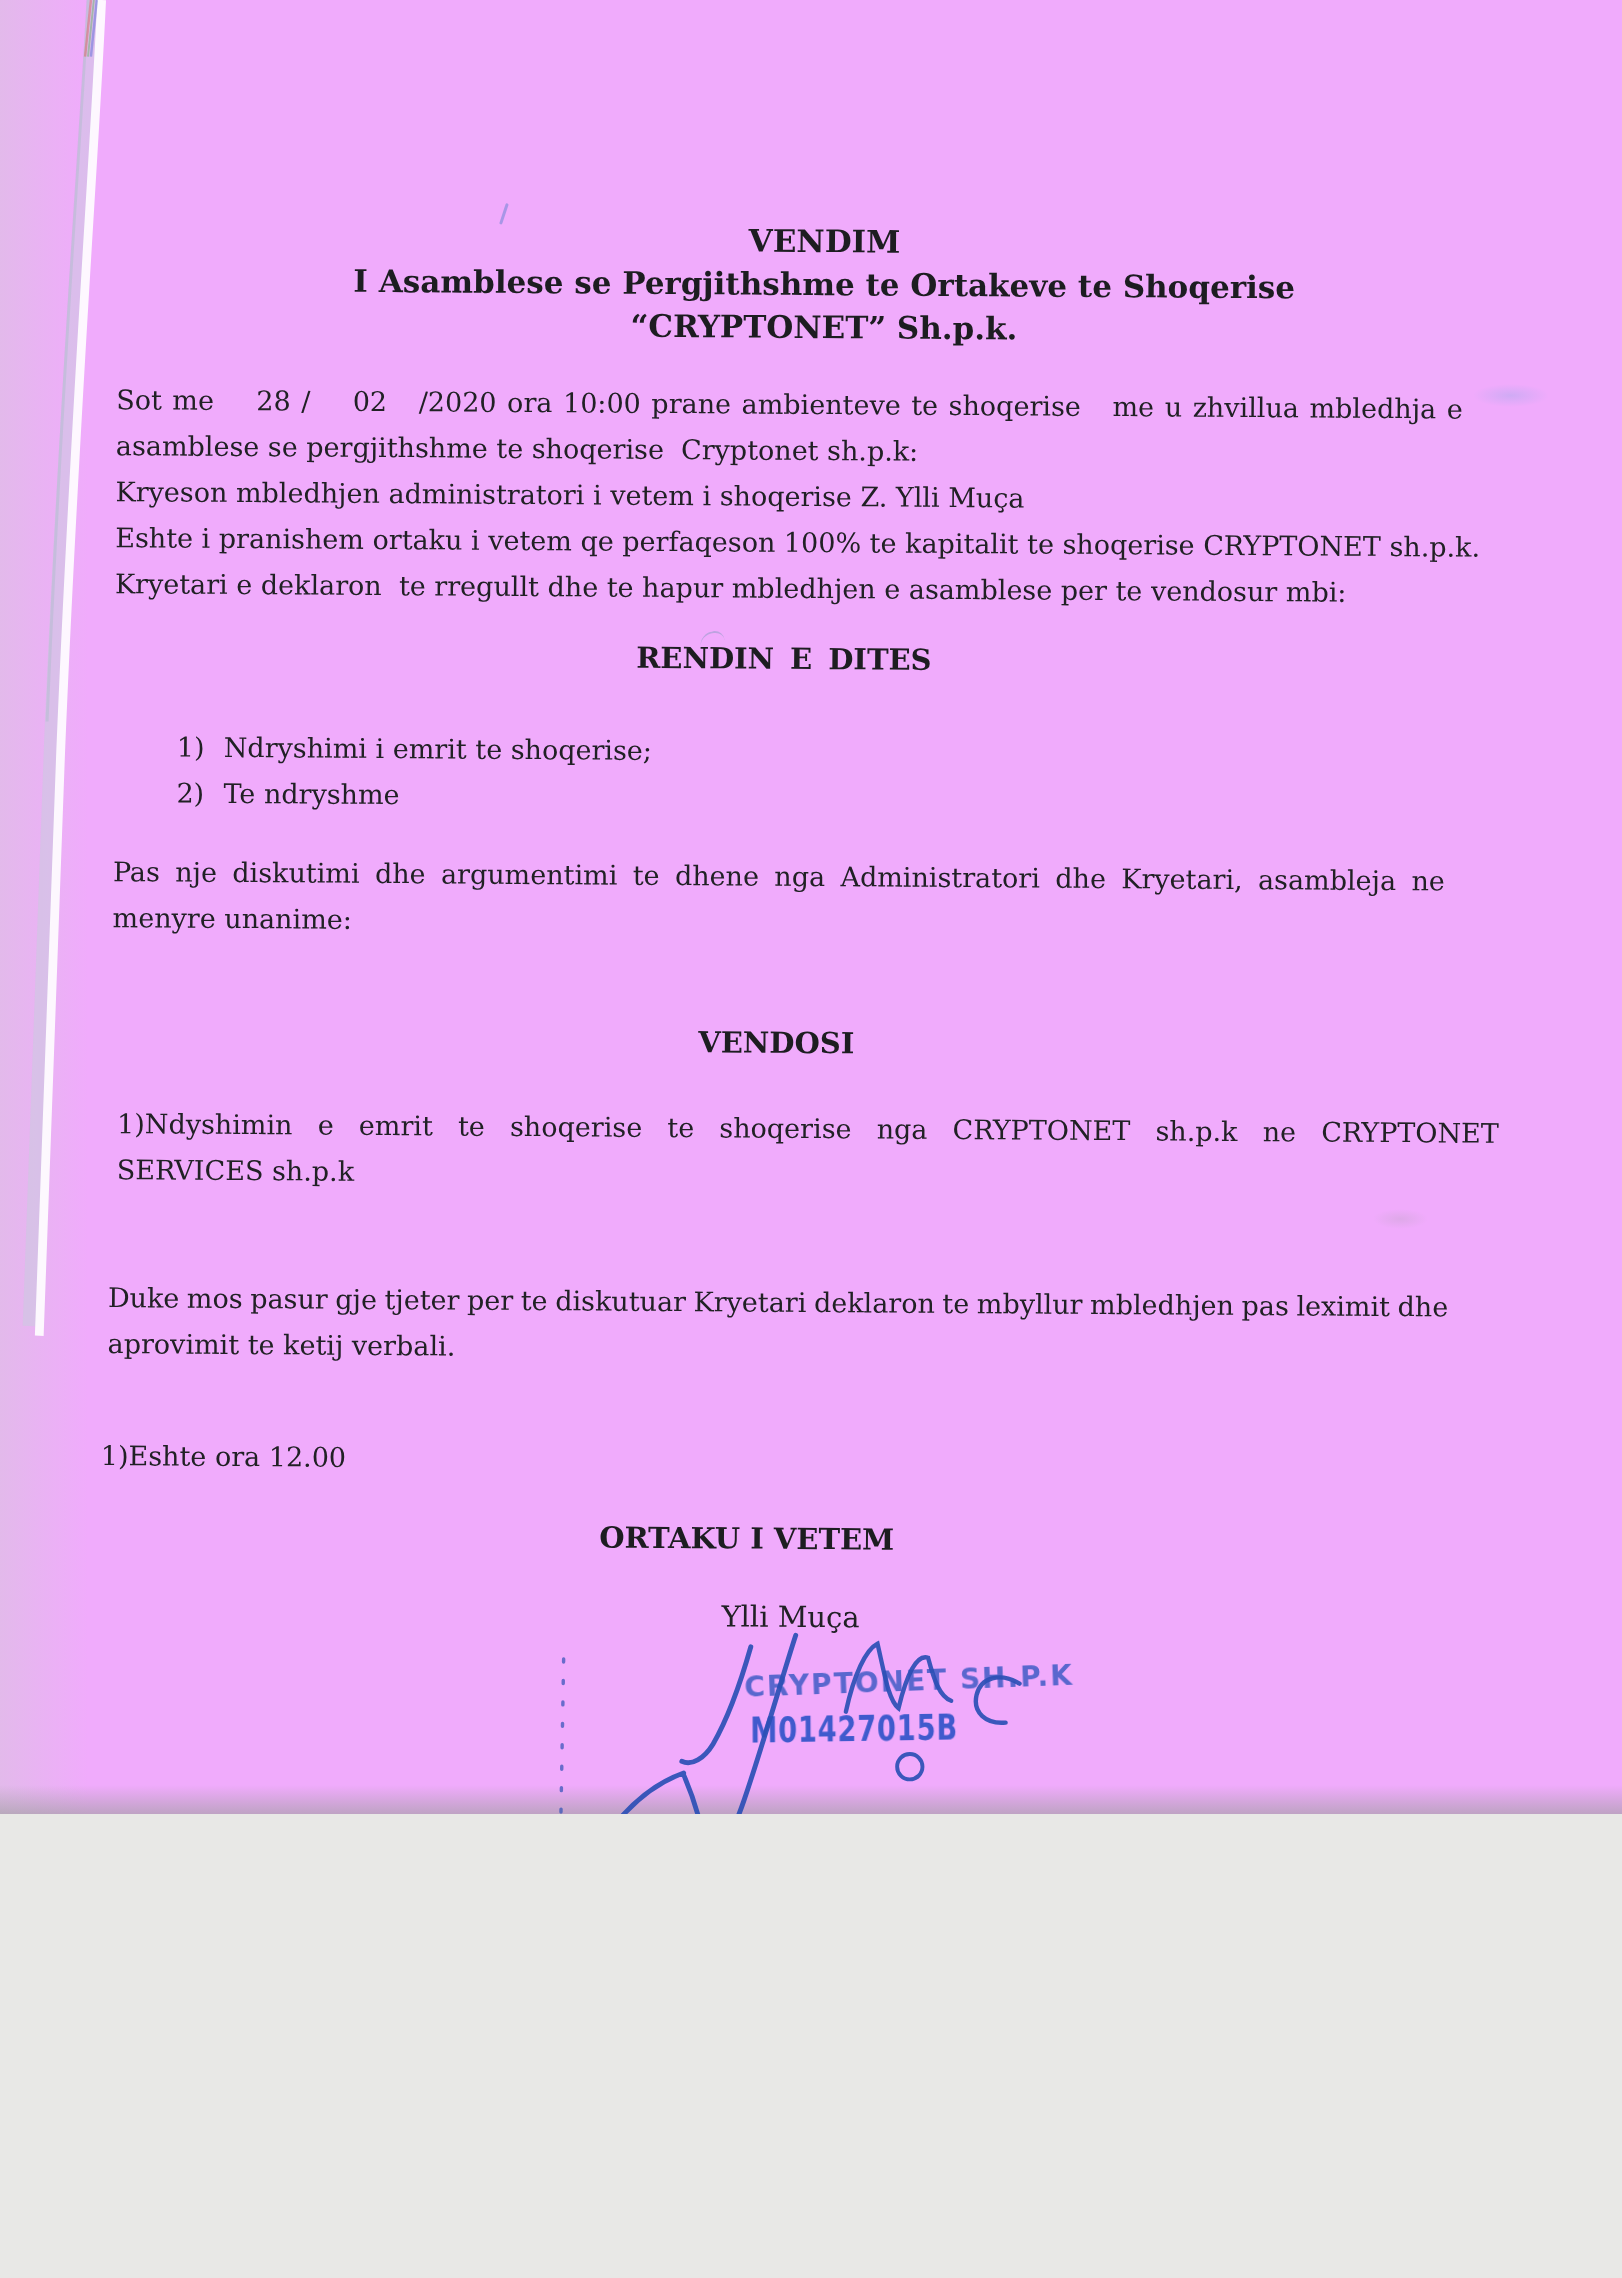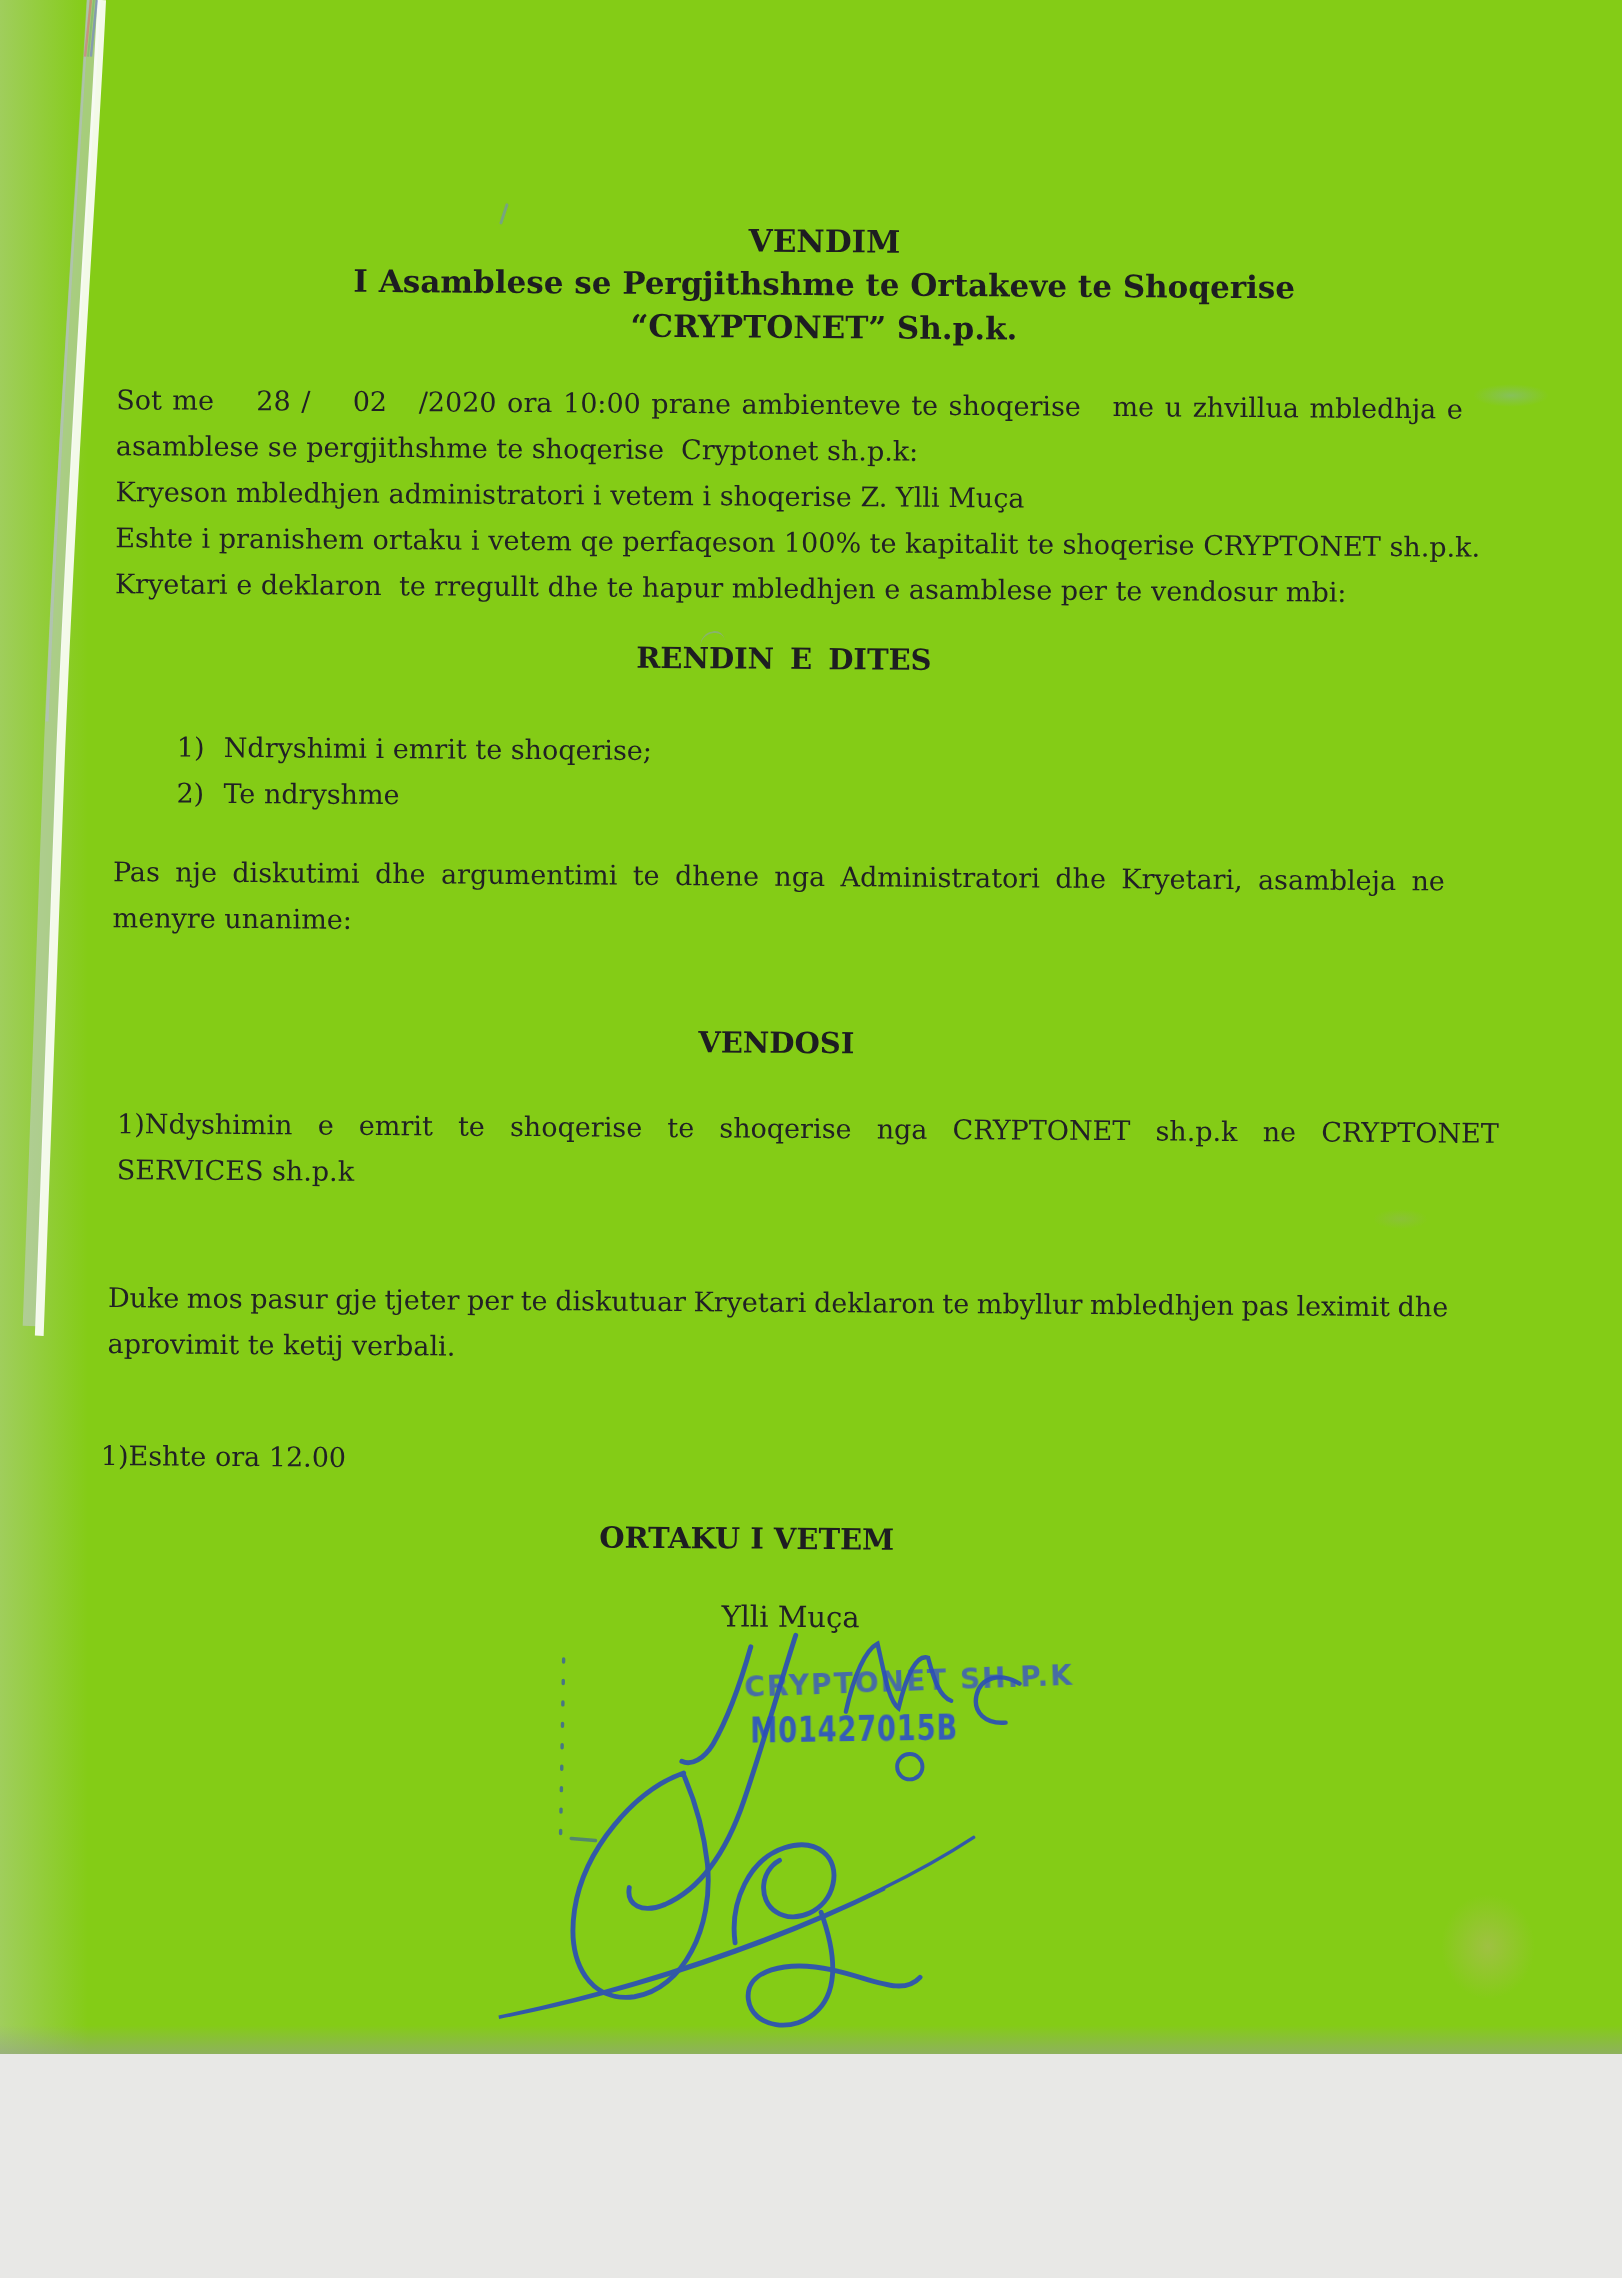--- a/index.html
+++ b/index.html
@@ -1,19 +1,19 @@
 <!DOCTYPE html>
 <html><head>
 <meta charset="utf-8">
 <style>
   html,body{margin:0;padding:0;background:#e8e8e6;}
   .page{
     position:relative;
-    width:1623px;height:2054px;
-    background:#84cc16;
+    width:1623px;height:1814px;
+    background:#f0abfc;
     overflow:hidden;
     font-family:"DejaVu Serif","Liberation Serif",serif;
     color:#212125;
   }
   
   .content{
     position:absolute;left:0;top:0;width:1623px;height:2278px;
     transform:rotate(.4deg);
     transform-origin:811px 293px;
   }

